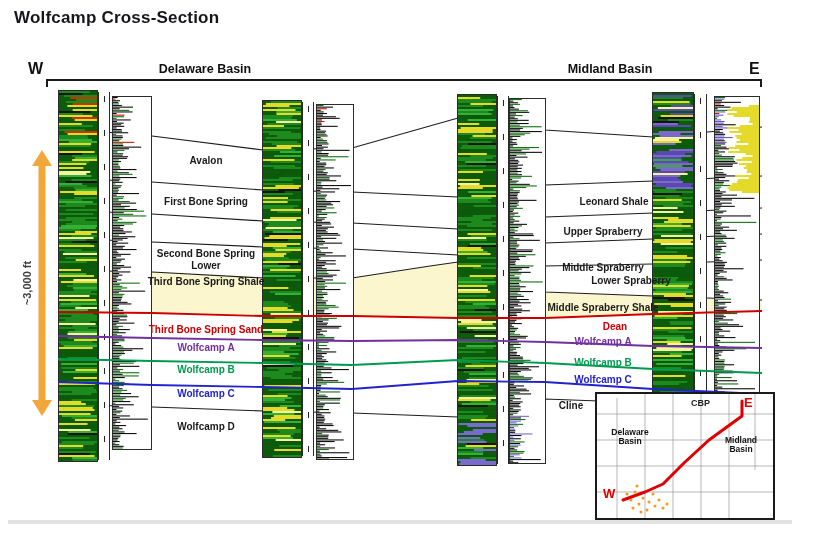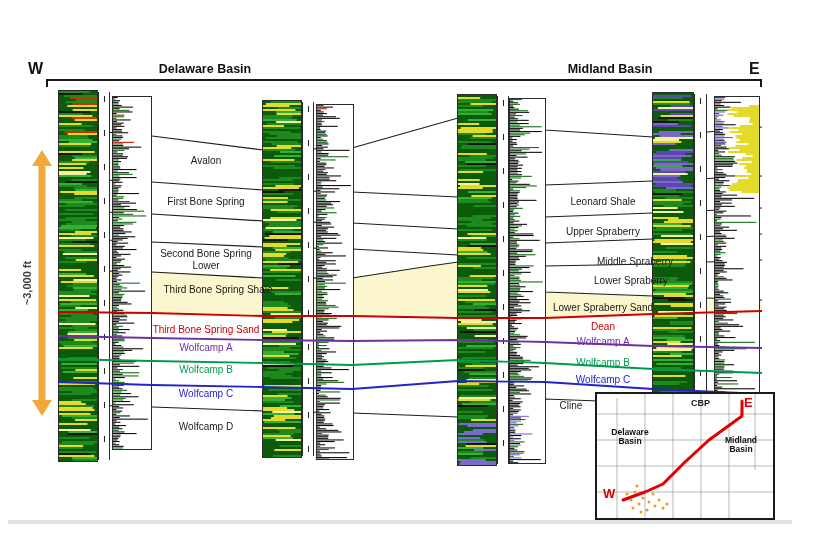--- a/index.html
+++ b/index.html
@@ -18,40 +18,41 @@
   .header-rule:after{right:0;}
   .overlay{position:absolute;left:0;top:0;width:813px;height:536px;pointer-events:none;}
   .overlay.back{z-index:1;}
   .overlay.front{z-index:3;}
   .corr{fill:none;stroke:#1d1d1d;stroke-width:1.2;}
   .horizon{fill:none;stroke-width:1.8;}
   .track{position:absolute;z-index:2;border:1px solid #2b2b2b;background:#fff;box-sizing:border-box;overflow:hidden;}
   .track.fill{background:#0c5c0c;}
   .track svg{display:block;}
   .depth-strip{position:absolute;z-index:2;background:#fff;border-left:1px solid #2b2b2b;border-right:1px solid #2b2b2b;box-sizing:border-box;background-image:repeating-linear-gradient(to bottom,#222 0 6px,transparent 6px 34px);background-size:1px 100%;background-repeat:no-repeat;background-position:50% 4px;}
-  .fm-label{position:absolute;width:120px;text-align:center;font-weight:normal;font-size:10px;line-height:1.15;color:#1a1a1a;z-index:4;}
+  .fm-label{position:absolute;width:120px;text-align:center;font-weight:bold;font-size:10px;line-height:1.15;color:#1a1a1a;z-index:4;}
   .fm-label.mid{left:545px;width:116px;}
   .fm-label.nowrap{white-space:nowrap;}
   .scale-arrow{position:absolute;left:29px;top:150px;width:26px;height:266px;z-index:4;}
   .scale-text{position:absolute;left:27px;top:283px;transform:translate(-50%,-50%) rotate(-90deg);font-size:11px;font-weight:bold;color:#3c3c3c;white-space:nowrap;z-index:4;}
   .inset-map{position:absolute;left:595px;top:392px;width:176px;height:124px;background:#fff;border:2px solid #1a1a1a;z-index:6;box-sizing:content-box;}
   .inset-map svg{position:absolute;left:0;top:0;}
   .map-w{position:absolute;left:6px;top:92px;font-size:13px;font-weight:bold;color:#e00000;}
   .map-e{position:absolute;left:147px;top:1px;font-size:13px;font-weight:bold;color:#e00000;}
   .map-cbp{position:absolute;left:94px;top:4px;font-size:9px;font-weight:bold;color:#222;}
   .map-basin{position:absolute;font-size:8.5px;font-weight:bold;color:#111;text-align:center;line-height:1.1;}
   .map-basin.del{left:4px;top:34px;width:58px;}
   .map-basin.midl{left:118px;top:42px;width:52px;}
   .slide-edge{position:absolute;left:8px;top:520px;width:784px;height:4px;background:#e2e2e2;z-index:0;}
 </style>
 </head>
 <body>
 
 <div class="stage">
 
+  <h1 class="title">Wolfcamp Cross-Section</h1>
 
   <div class="dir-label west">W</div>
   <div class="dir-label east">E</div>
   <div class="basin-header delaware">Delaware Basin</div>
   <div class="basin-header midland">Midland Basin</div>
   <div class="header-rule"></div>
 
   <svg class="overlay back" viewBox="0 0 813 536">
     <polygon points="58,270 152,272 263,278 352,278 430,266 458,262 545,292 653,296 762,300 762,312 653,314 545,318 458,318 352,316 263,316 152,313 58,311" fill="#fbf6cd"></polygon>
     <polyline class="corr" points="58,270 152,272 263,278 352,278 430,266 458,262 545,292 653,296 762,300"></polyline>
@@ -1781,33 +1782,33 @@
   <svg class="overlay front" viewBox="0 0 813 536">
     <polyline class="horizon" stroke="#cc0000" points="58,312 152,313 263,316 352,316 458,318 545,318 653,314 762,311"></polyline>
     <polyline class="horizon" stroke="#7030a0" points="58,336 152,338 263,340 352,341 458,340 545,342 653,346 762,348"></polyline>
     <polyline class="horizon" stroke="#009a4e" points="58,359 152,361 263,363 352,365 458,360 545,363 653,369 762,373"></polyline>
     <polyline class="horizon" stroke="#2323cc" points="58,382 152,385 263,387 352,389 458,381 545,382 653,389 762,394"></polyline>
   </svg>
 
   <div class="fm-label" style="left: 146px; top: 155px; color: rgb(26, 26, 26);">Avalon</div>
   <div class="fm-label" style="left: 146px; top: 196px; color: rgb(26, 26, 26);">First Bone Spring</div>
   <div class="fm-label" style="left: 146px; top: 248px; color: rgb(26, 26, 26);">Second Bone Spring Lower</div>
-  <div class="fm-label" style="left: 146px; top: 284px; color: rgb(26, 26, 26); margin-left: 12px;">Third Bone Spring Shale</div>
+  <div class="fm-label" style="left: 146px; top: 276px; color: rgb(26, 26, 26);">Third Bone Spring Shale</div>
   <div class="fm-label nowrap" style="left: 141px; top: 324px; width: 130px; color: rgb(204, 0, 0);">Third Bone Spring Sand</div>
   <div class="fm-label" style="left: 146px; top: 342px; color: rgb(112, 48, 160);">Wolfcamp A</div>
   <div class="fm-label" style="left: 146px; top: 364px; color: rgb(0, 154, 78);">Wolfcamp B</div>
   <div class="fm-label" style="left: 146px; top: 388px; color: rgb(35, 35, 204);">Wolfcamp C</div>
   <div class="fm-label" style="left: 146px; top: 421px; color: rgb(26, 26, 26);">Wolfcamp D</div>
 
-  <div class="fm-label mid" style="top: 196px; color: rgb(26, 26, 26);">Leonard Shale</div>
+  <div class="fm-label mid" style="top: 196px; color: rgb(26, 26, 26); padding-left: 11px;">Leonard Shale</div>
   <div class="fm-label mid" style="top: 226px; color: rgb(26, 26, 26);">Upper Spraberry</div>
-  <div class="fm-label mid" style="top: 256px; color: rgb(26, 26, 26); padding-left: 32px;">Middle Spraberry</div>
+  <div class="fm-label mid" style="top: 262px; color: rgb(26, 26, 26);">Middle Spraberry</div>
   <div class="fm-label mid" style="top: 275px; color: rgb(26, 26, 26); padding-left: 28px;">Lower Spraberry</div>
-  <div class="fm-label mid nowrap" style="top: 302px; color: rgb(26, 26, 26);">Lower Spraberry Sand</div>
-  <div class="fm-label mid" style="top: 321px; color: rgb(204, 0, 0);">Dean</div>
+  <div class="fm-label mid nowrap" style="top: 302px; color: rgb(26, 26, 26);">Middle Spraberry Shale</div>
+  <div class="fm-label mid" style="top: 321px; color: rgb(204, 0, 0); padding-left: 12px;">Dean</div>
   <div class="fm-label mid" style="top: 336px; color: rgb(112, 48, 160);">Wolfcamp A</div>
   <div class="fm-label mid" style="top: 357px; color: rgb(0, 154, 78);">Wolfcamp B</div>
   <div class="fm-label mid" style="top: 374px; color: rgb(35, 35, 204);">Wolfcamp C</div>
   <div class="fm-label" style="left: 541px; top: 400px; width: 60px; color: rgb(26, 26, 26);">Cline</div>
 
   <svg class="scale-arrow" viewBox="0 0 26 266">
     <g fill="#f2a73a">
       <rect x="9.5" y="14" width="7" height="238"></rect>
       <polygon points="13,0 3,16 23,16"></polygon>
       <polygon points="13,266 3,250 23,250"></polygon>

